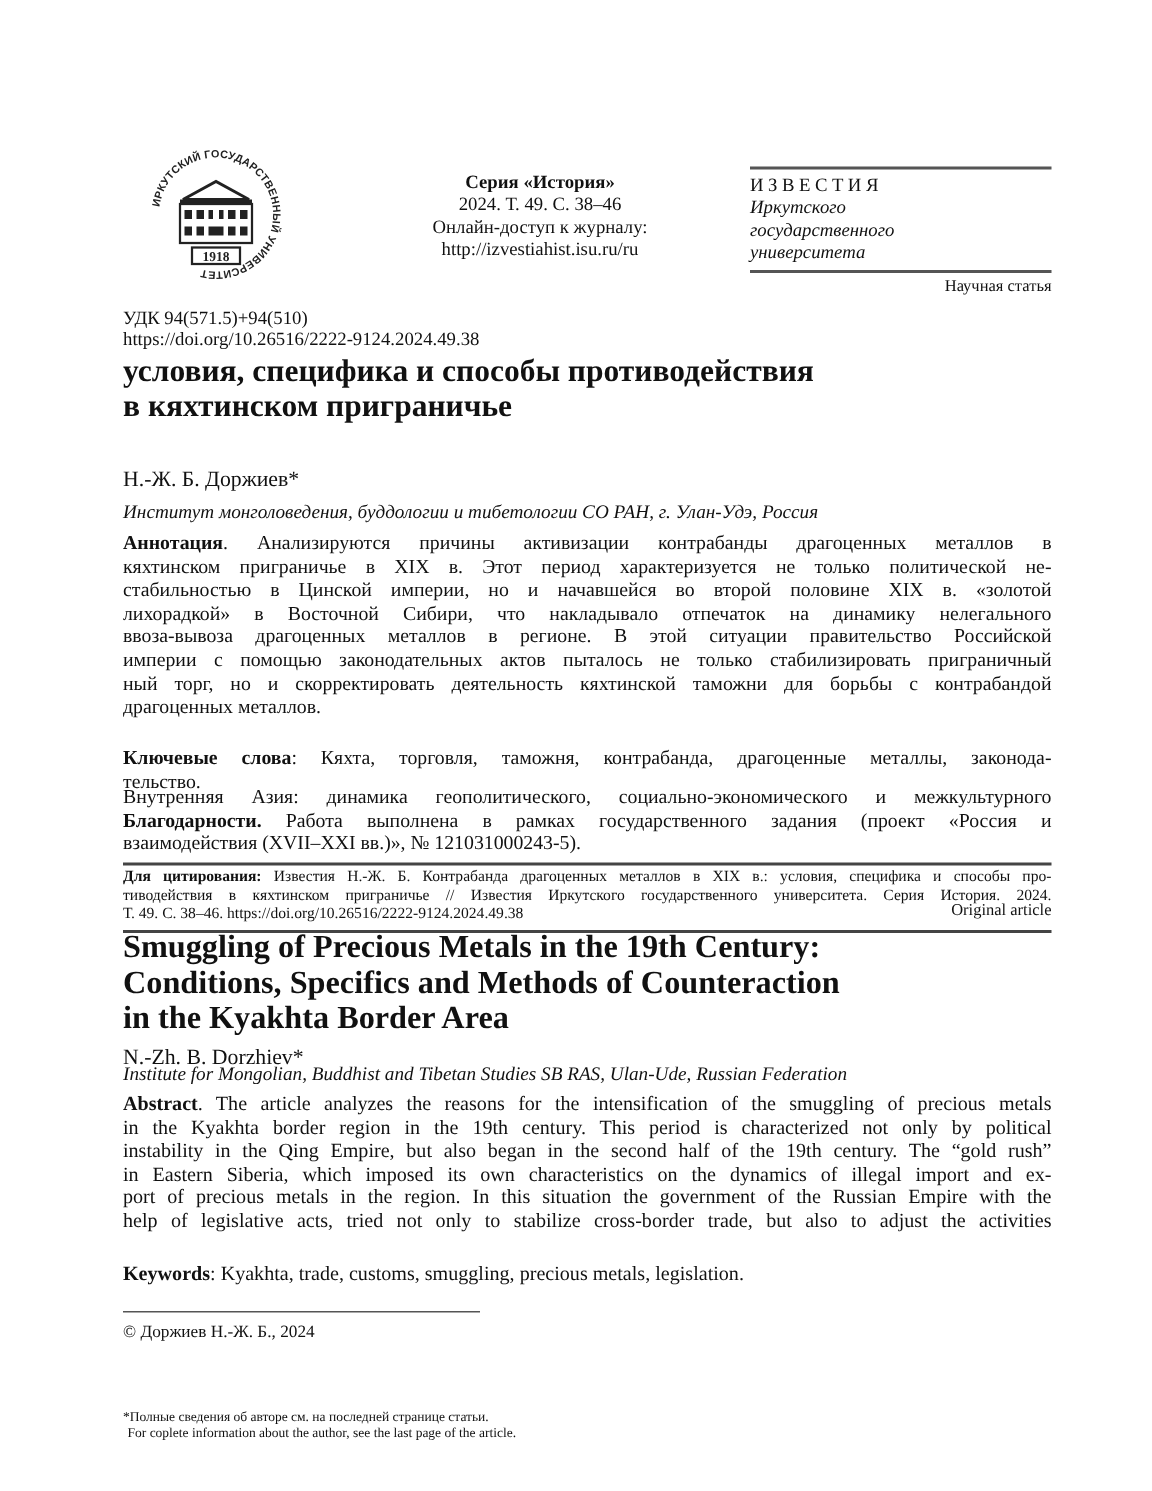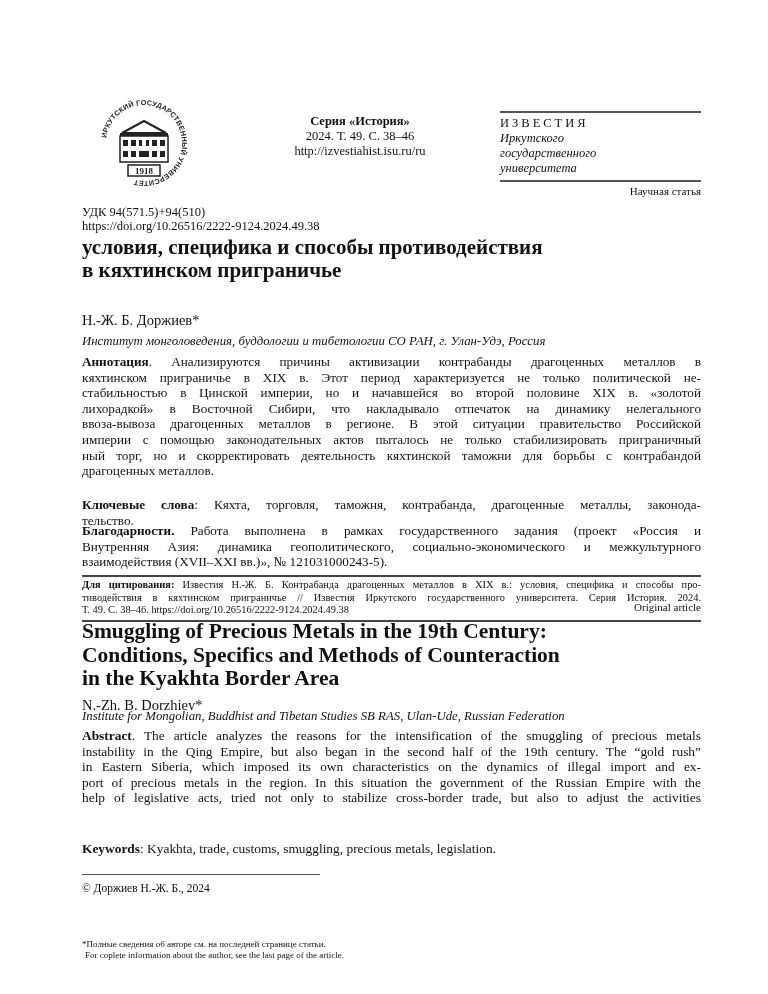--- a/index.html
+++ b/index.html
@@ -58,20 +58,21 @@
         <rect x="62" y="54" width="5" height="6"></rect>
     </g>
     <rect x="30" y="68" width="32" height="11" fill="#fff" stroke="#222" stroke-width="1.5"></rect>
     <text x="46" y="77" text-anchor="middle" font-size="9" font-family="Liberation Serif, serif" font-weight="bold" fill="#222">1918</text>
   </svg>
 </div>
 
 <div class="abs series-block">
   <div class="b">Серия «История»</div>
   <div>2024. Т. 49. С. 38–46</div>
+  <div>Онлайн-доступ к журналу:</div>
   <div>http://izvestiahist.isu.ru/ru</div>
 </div>
 
 <div class="abs journal">
   <div class="rule"></div>
   <div class="name">ИЗВЕСТИЯ</div>
   <div class="it">Иркутского</div>
   <div class="it">государственного</div>
   <div class="it">университета</div>
   <div class="rule rule2"></div>
@@ -100,22 +101,22 @@
   <span class="line">ный торг, но и скорректировать деятельность кяхтинской таможни для борьбы с контрабандой</span>
   <span class="line last">драгоценных металлов.</span>
 </div>
 
 <div class="abs para" style="top:497px;">
   <span class="line"><span class="lbl">Ключевые слова</span><span>: Кяхта, торговля, таможня, контрабанда, драгоценные металлы, законода-</span></span>
   <span class="line last">тельство.</span>
 </div>
 
 <div class="abs para" style="top:523px;">
+  <span class="line">Внутренняя Азия: динамика геополитического, социально-экономического и межкультурного</span>
   <span class="line"><span class="lbl">Благодарности.</span><span> Работа выполнена в рамках государственного задания (проект «Россия и</span></span>
-  <span class="line">Внутренняя Азия: динамика геополитического, социально-экономического и межкультурного</span>
   <span class="line last">взаимодействия (XVII–XXI вв.)», № 121031000243-5).</span>
 </div>
 
 <div class="abs hr" style="top:575px;"></div>
 <div class="abs cite" style="top:579px;">
   <span class="line"><span class="lbl" style="font-weight:bold;">Для цитирования:</span><span> Известия Н.-Ж. Б. Контрабанда драгоценных металлов в XIX в.: условия, специфика и способы про-</span></span>
   <span class="line">тиводействия в кяхтинском приграничье // Известия Иркутского государственного университета. Серия История. 2024.</span>
   <span class="line last">Т. 49. С. 38–46. https://doi.org/10.26516/2222-9124.2024.49.38</span>
 </div>
 <div class="abs hr" style="top:620px;"></div>
@@ -124,20 +125,21 @@
 <div class="abs title" style="top:620px; font-size:21.5px; line-height:23.5px;">
   <div>Smuggling of Precious Metals in the 19th Century:</div>
   <div>Conditions, Specifics and Methods of Counteraction</div>
   <div>in the Kyakhta Border Area</div>
 </div>
 <div class="abs author" style="top:697px;">N.-Zh. B. Dorzhiev*</div>
 <div class="abs affil" style="top:708px; top:709px;">Institute for Mongolian, Buddhist and Tibetan Studies SB RAS, Ulan-Ude, Russian Federation</div>
 
 <div class="abs para" style="top:728px; font-size:13.4px;">
   <span class="line"><span class="lbl">Abstract</span><span>. The article analyzes the reasons for the intensification of the smuggling of precious metals</span></span>
+  <span class="line">in the Kyakhta border region in the 19th century. This period is characterized not only by political</span>
   <span class="line">instability in the Qing Empire, but also began in the second half of the 19th century. The “gold rush”</span>
   <span class="line">in Eastern Siberia, which imposed its own characteristics on the dynamics of illegal import and ex-</span>
   <span class="line">port of precious metals in the region. In this situation the government of the Russian Empire with the</span>
   <span class="line">help of legislative acts, tried not only to stabilize cross-border trade, but also to adjust the activities</span>
 </div>
 <div class="abs para" style="top:841px; font-size:13.4px;">
   <span class="line last"><span class="lbl">Keywords</span><span>: Kyakhta, trade, customs, smuggling, precious metals, legislation.</span></span>
 </div>
 
 <div class="abs shortrule" style="top:874px;"></div>

